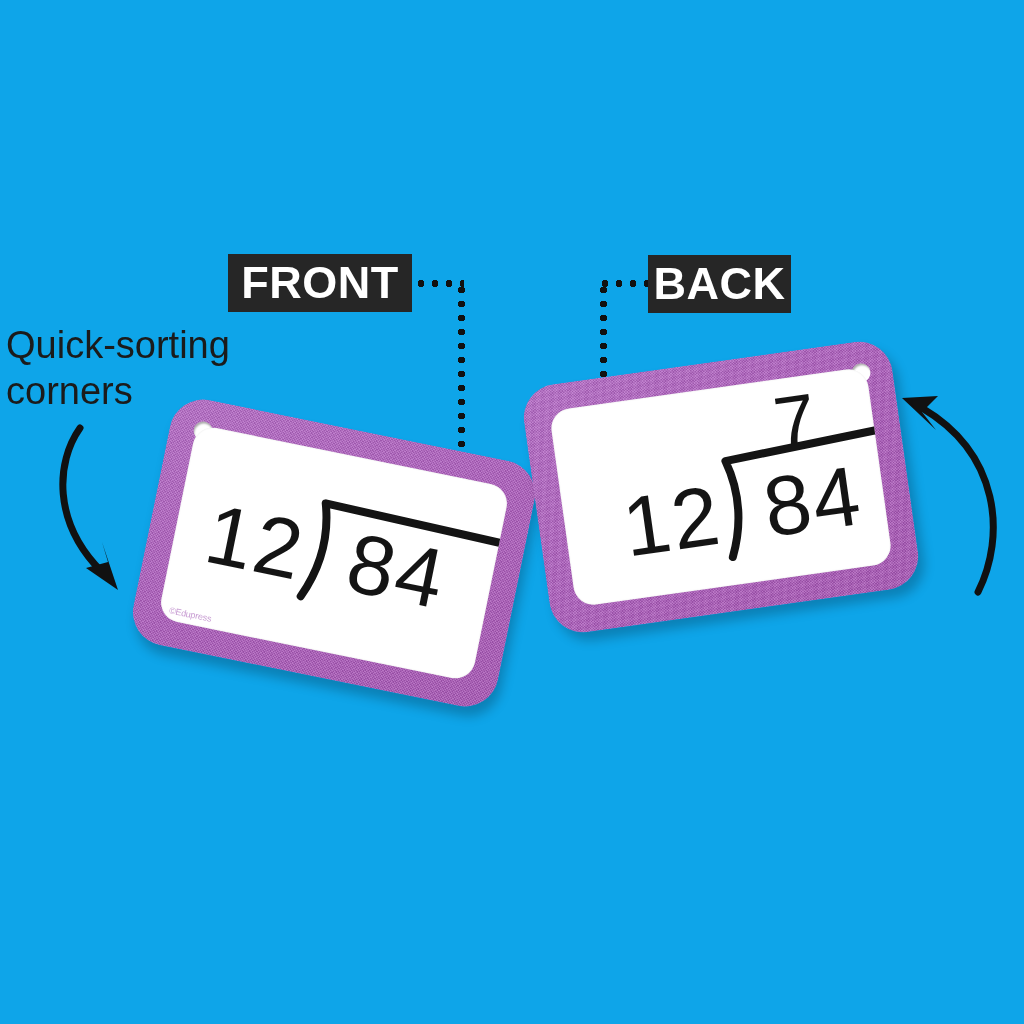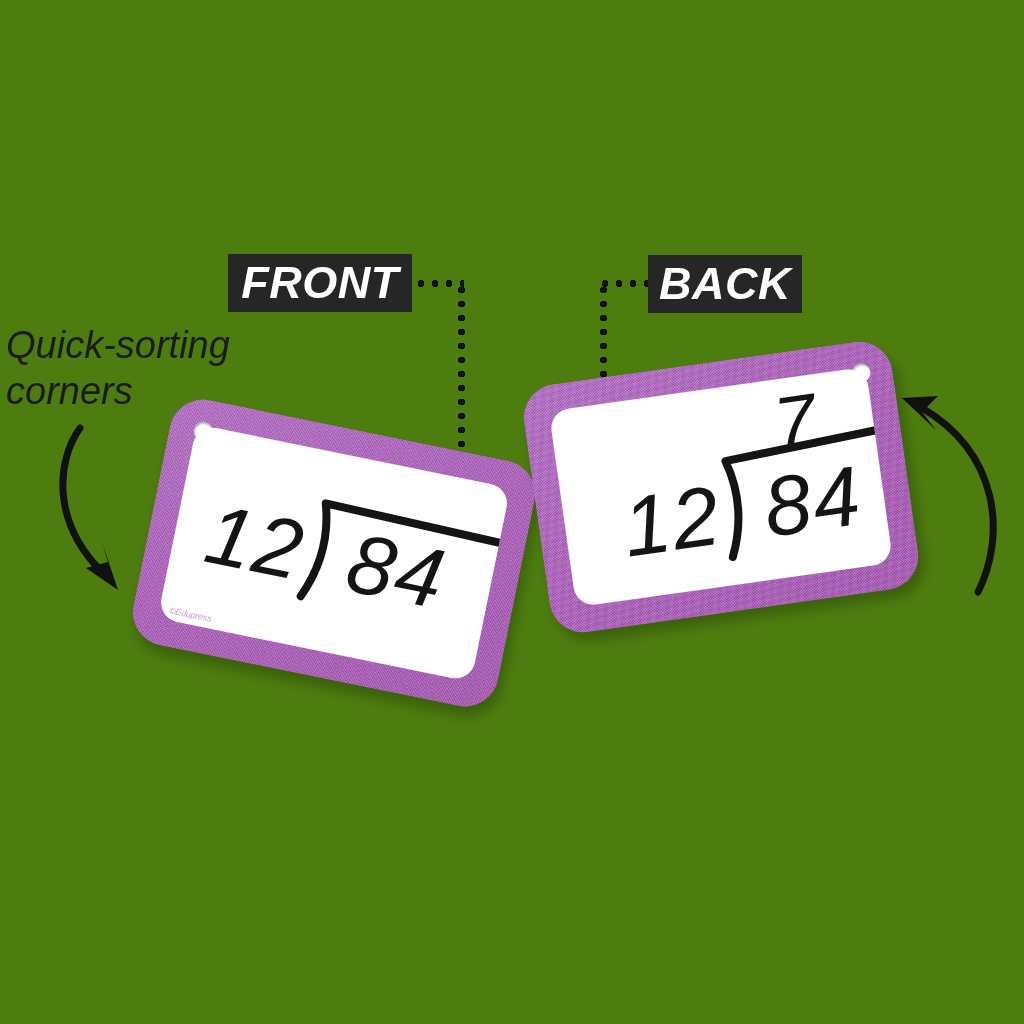--- a/index.html
+++ b/index.html
@@ -8,42 +8,41 @@
     padding: 0;
     background: #ffffff;
   }
   body {
     font-family: "Liberation Sans", sans-serif;
   }
   #stage {
     position: relative;
     width: 1024px;
     height: 1024px;
-    background: #4d7c0f;
+    background: #0ea5e9;
     overflow: hidden;
-    font-style: italic;
   }
 
   
   .badge {
     position: absolute;
     background: #262626;
     color: #ffffff;
     font-family: "Liberation Sans", sans-serif;
     font-weight: bold;
     font-size: 45px;
     letter-spacing: 0.5px;
     line-height: 58px;
     height: 58px;
     text-align: center;
     white-space: nowrap;
     box-sizing: border-box;
   }
   #badge-front { left: 228px; top: 254px; width: 184px; }
-  #badge-back  { left: 648px; top: 255px; width: 154px; }
+  #badge-back  { left: 648px; top: 255px; width: 143px; }
 
   
   .dotted-h {
     position: absolute;
     height: 7px;
     background-image: radial-gradient(circle closest-side, #111 99%, rgba(0,0,0,0) 100%);
     background-size: 14px 7px;
     background-repeat: repeat-x;
     background-position: 0 0;
   }

